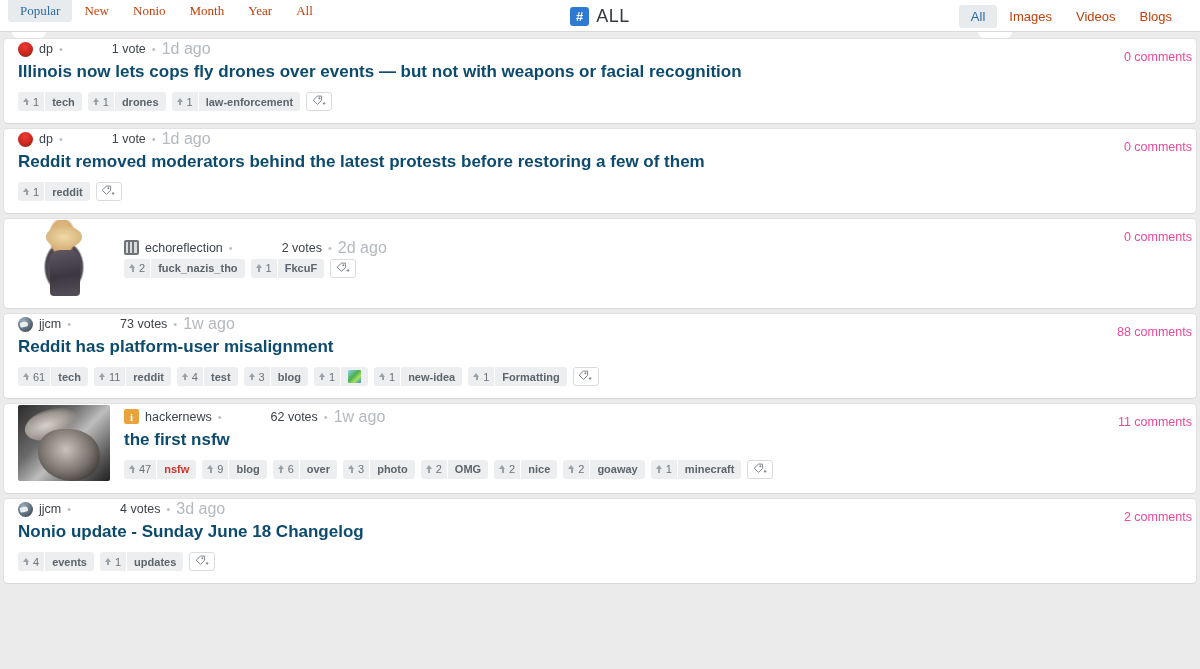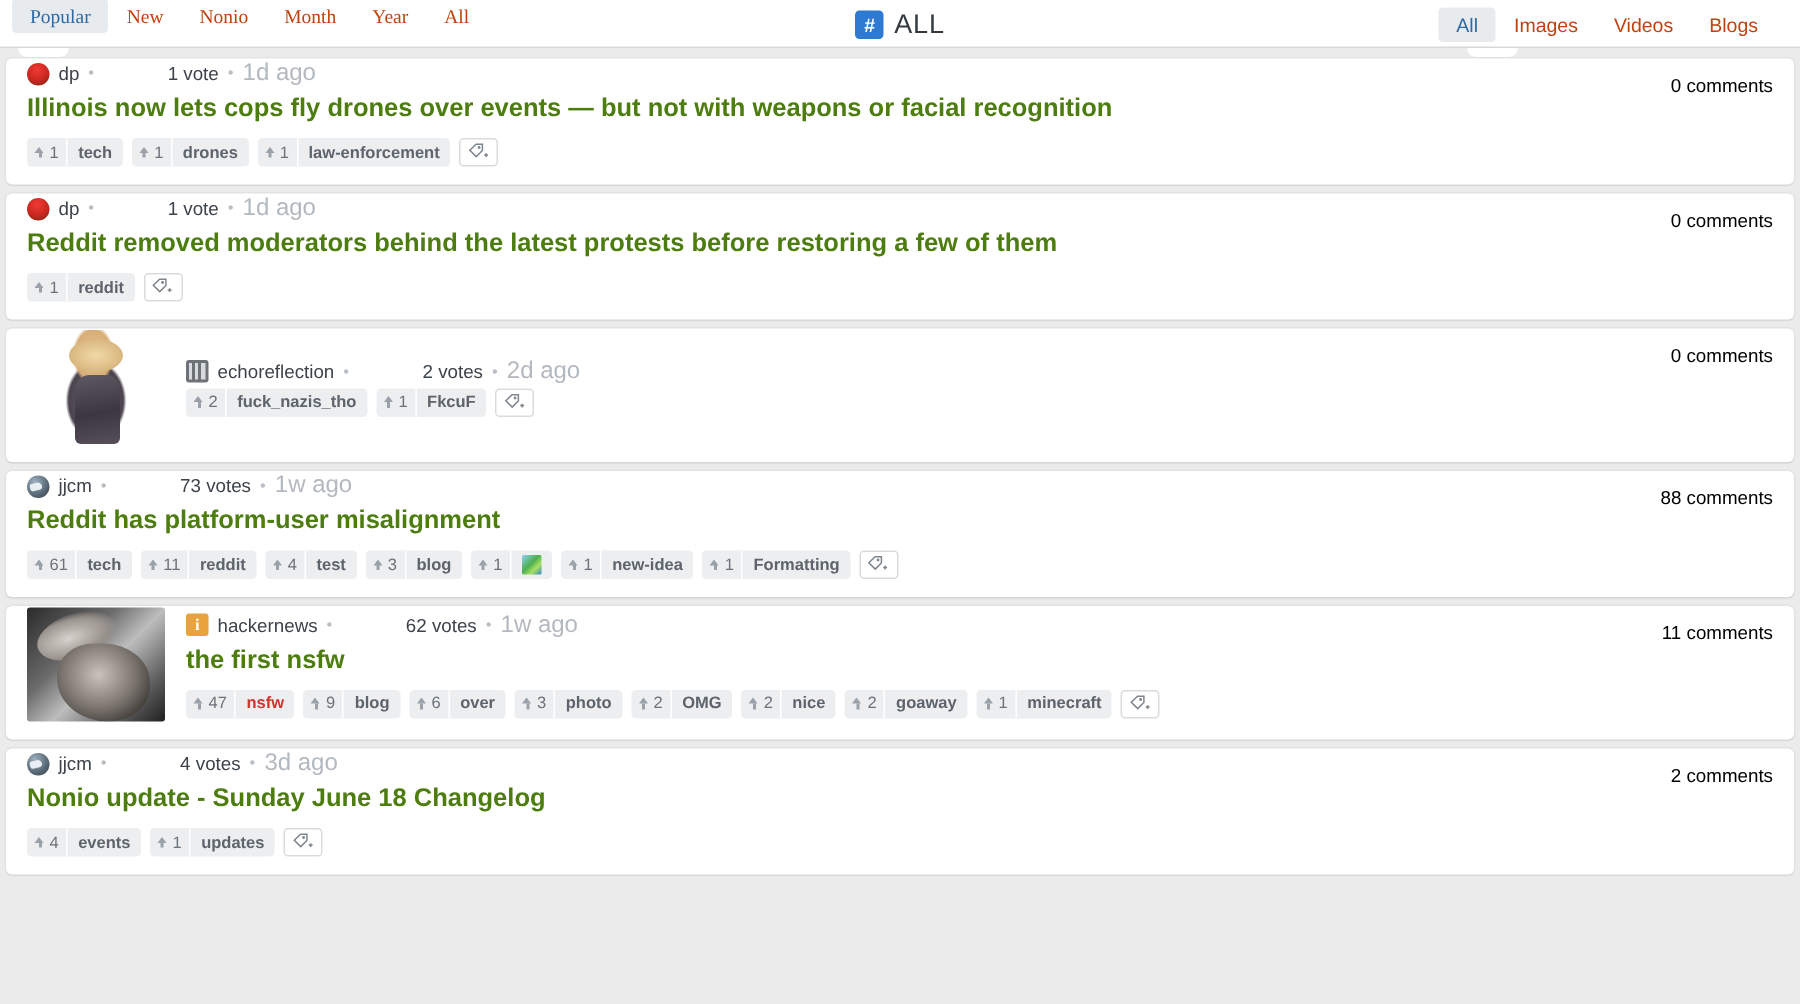--- a/index.html
+++ b/index.html
@@ -211,21 +211,21 @@
     font-size: 12.5px;
     text-decoration: none;
   }
   .dot { color: #b9bfc5; font-size: 11px; }
   .votes { color: #3d434a; font-size: 12.5px; margin-left: 43px; }
   .age { color: #b3b9bf; font-size: 16px; }
 
   .title {
     font-size: 17px;
     font-weight: bold;
-    color: #4d7c0f;
+    color: #0c4a6e;
     line-height: 22px;
     margin: 3px 0 9px 0;
     text-decoration: none;
     display: block;
   }
 
   .tags {
     display: flex;
     align-items: center;
     flex-wrap: wrap;
@@ -284,23 +284,23 @@
     align-items: center; justify-content: center;
     height: 19px; width: 26px;
     border: 1px solid #d9dcdf;
     border-radius: 3px;
     background: #fff;
   }
   .tag-add svg { display:block; }
 
   .comments {
     position: absolute;
-    top: 11px; right: 14px;
+    top: 11px; right: 4px;
     font-size: 12.5px;
-    color: #000000;
+    color: #ec4899;
     white-space: nowrap;
     text-decoration: none;
   }
 </style>
 </head>
 <body>
 
 <div class="topbar">
   <div class="topbar-inner">
     <nav class="nav-left">

